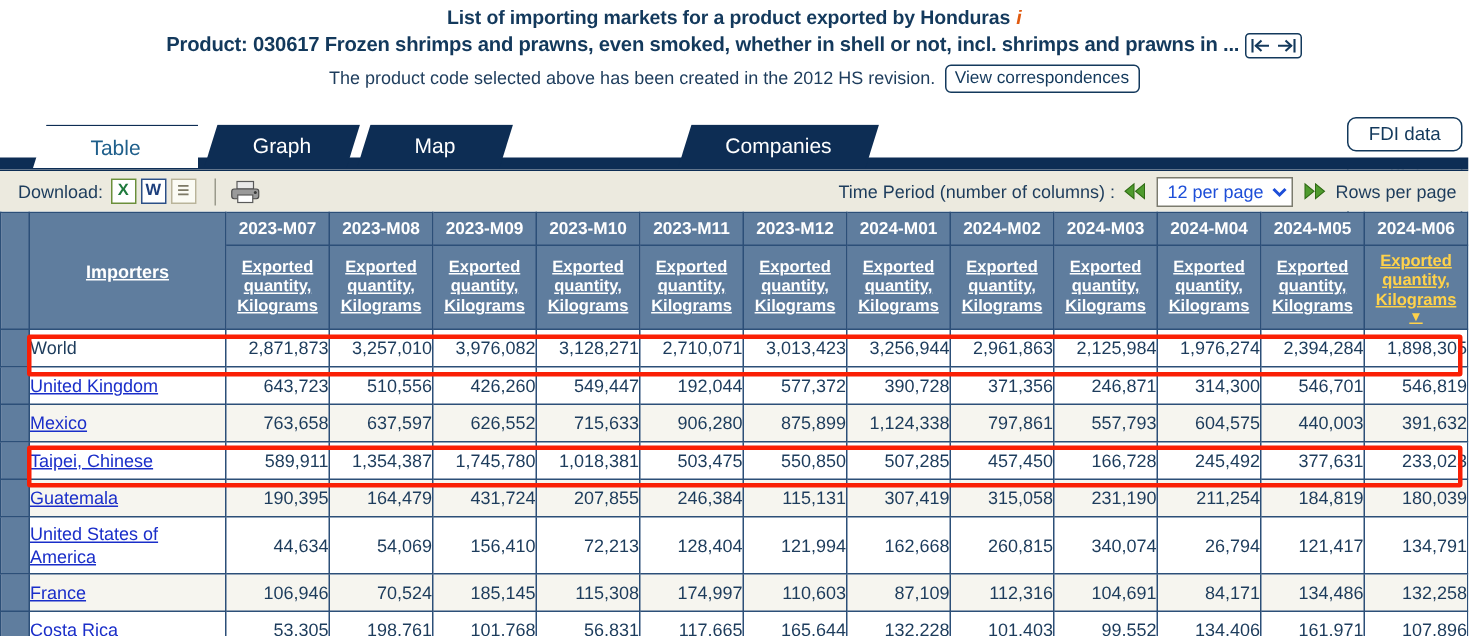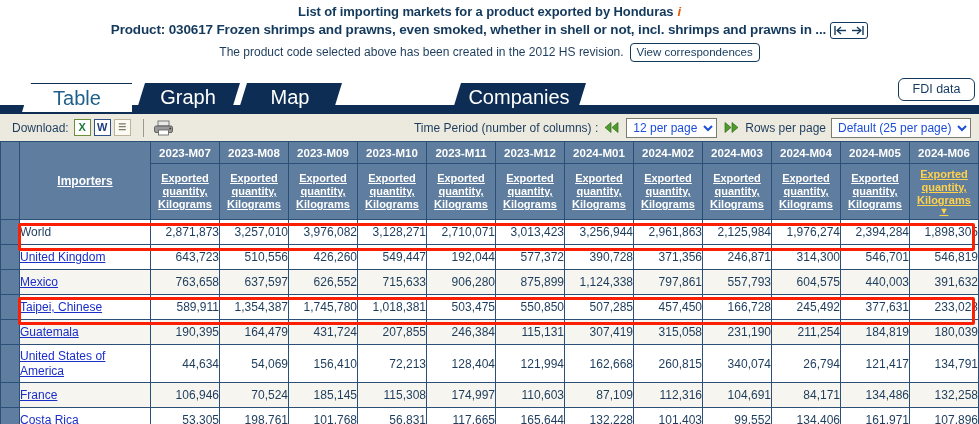--- a/index.html
+++ b/index.html
@@ -57,21 +57,21 @@
     border-radius: 6px;
   }
 
   
   .tabbar {
     position: absolute; left: 0; top: 83px; width: 979px; height: 30px;
   }
   .tab {
     position: absolute; top: 0; height: 29px;
     background: #0d2d54; color: #ffffff;
-    font-size: 20px; text-align: center; line-height: 28px;
+    font-size: 14px; text-align: center; line-height: 28px;
     cursor: pointer;
     clip-path: polygon(9px 0, 100% 0, calc(100% - 9px) 100%, 0 100%);
   }
   .tab.active {
     background: #ffffff; color: #1f5f8b;
     border-top: 1px solid #0d2d54;
     clip-path: polygon(9px 0, 100% 0, calc(100% - 0px) 100%, 0 100%);
     z-index: 5;
   }
   .tab.active::before {
@@ -246,23 +246,20 @@
       </select>
       <span class="navarrow">
         <svg width="18" height="13" viewBox="0 0 18 13">
             <g fill="#4f9b2e" stroke="#2f6b14" stroke-width="0.7">
               <polygon points="3,1.5 3,11.5 9,6.5"></polygon>
               <polygon points="10,1.5 10,11.5 16,6.5"></polygon>
             </g>
           </svg>
       </span>
       <span>Rows per page</span>
-      <select class="ddl">
-        <option>Default (25 per page)</option>
-      </select>
     </div>
   </div>
 
   <div class="tablewrap">
     <table class="grid">
       <thead>
         <tr>
           <th class="corner gutter" rowspan="2"></th>
           <th class="importers" rowspan="2"><span>Importers</span></th>
           <th class="period">2023-M07</th>

